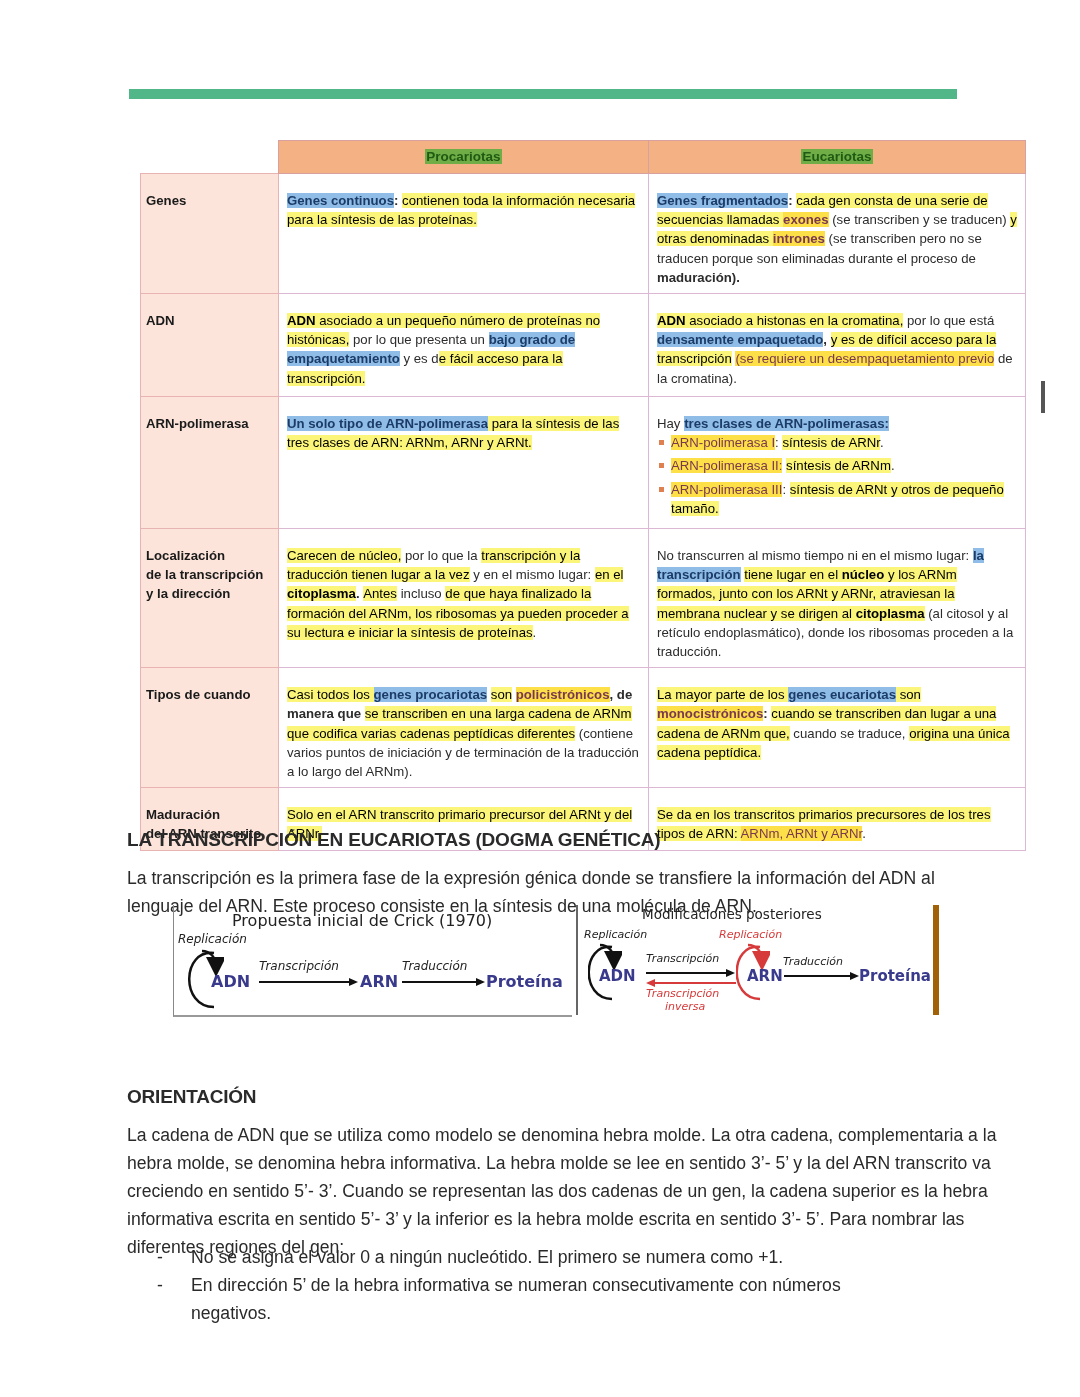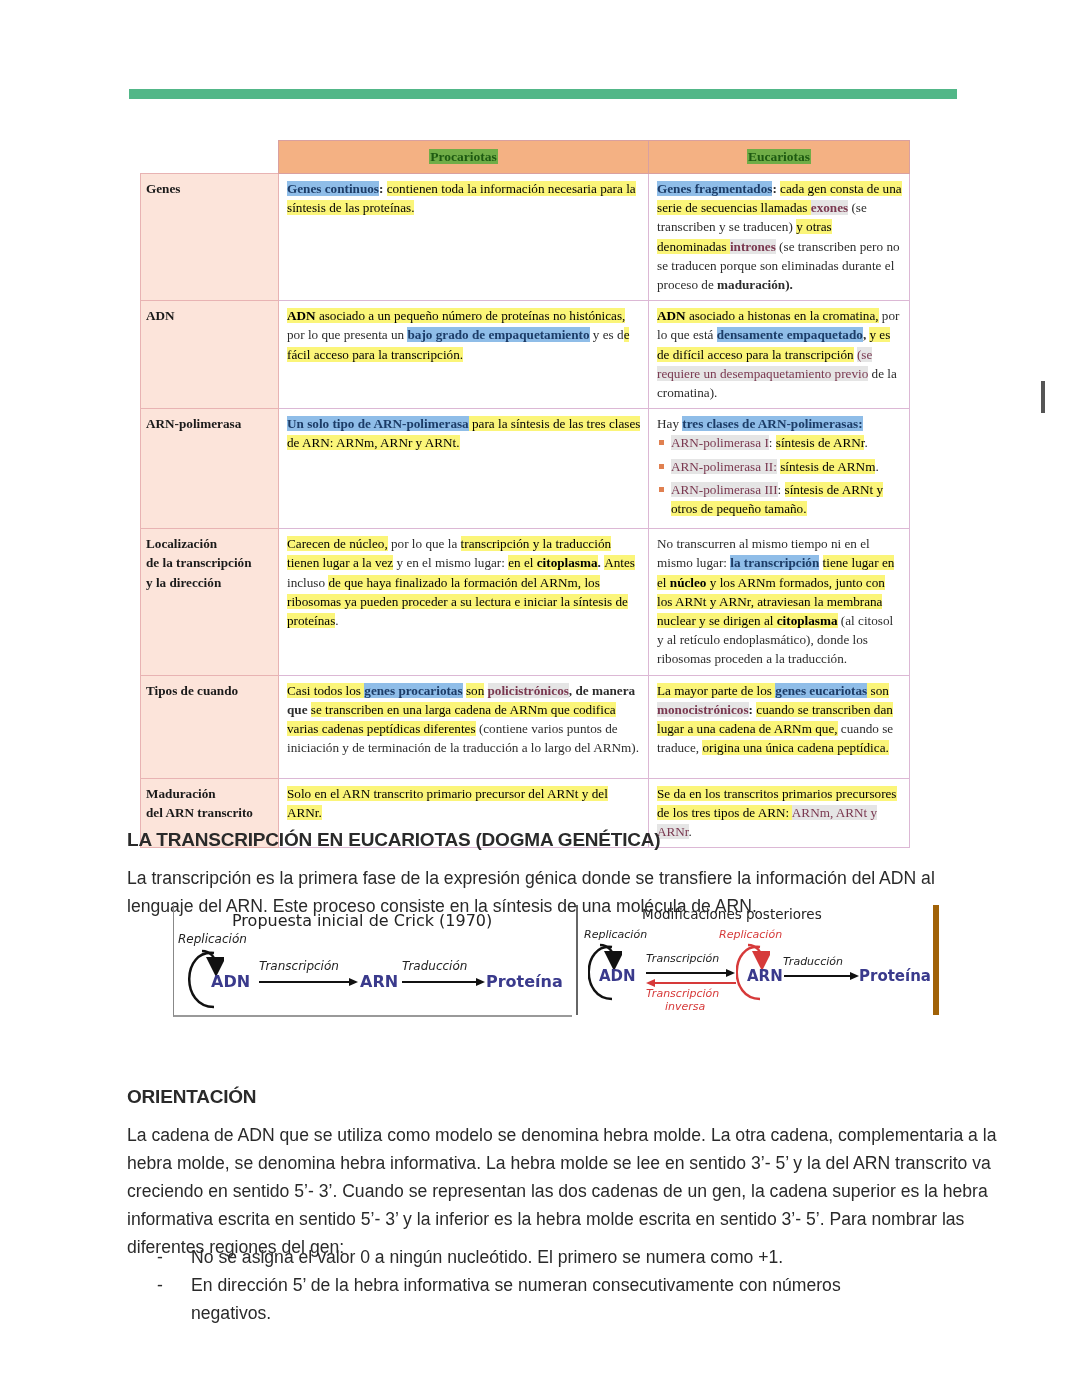--- a/index.html
+++ b/index.html
@@ -1,27 +1,27 @@
 <!DOCTYPE html>
 <html><head>
 <meta charset="utf-8">
 <style>
   html, body { margin: 0; padding: 0; background: #ffffff; }
   body { width: 1080px; height: 1397px; position: relative; overflow: hidden; font-family: "Liberation Sans", sans-serif; color: #222; }
   .green-rule { position: absolute; left: 129px; top: 89px; width: 828px; height: 10px; background: #52b788; }
-  .table-img { position: absolute; left: 140px; top: 140px; width: 770px; border-collapse: collapse; font-family: Liberation Serif, serif; font-size: 13.2px; line-height: 19.2px; border-radius: 15px; }
+  .table-img { position: absolute; left: 140px; top: 140px; width: 886px; border-collapse: collapse; font-family: Liberation Sans, sans-serif; font-size: 13.2px; line-height: 19.2px; border-radius: 15px; }
   .table-img th { background: #f4b183; color: #1e5a12; font-weight: bold; height: 30px; border: 1px solid #d9a0a0; text-align: center; font-size: 13.5px; }
   .table-img th span { background: #70ad47; padding: 0 1px; }
   .table-img th.blank { background: #ffffff; border: none; }
-  .table-img td { border: 1px solid #dcb8d5; vertical-align: top; padding: 5px 6px 6px 8px; color: #2c2c2c; }
+  .table-img td { border: 1px solid #dcb8d5; vertical-align: top; padding: 17px 6px 6px 8px; color: #2c2c2c; }
   .table-img td.rowhead { background: #fce4da; font-weight: bold; width: 126px; border-color: #e8b3b3; color: #1a1a1a; padding-left: 5px; }
   .table-img td.pro { width: 355px; }
   .hy { background: #fbf579; color: #000000; }
   .hb { background: #8fbde8; color: #1c3c67; font-weight: bold; }
-  .hp { background: #e5e5e5; color: #7a3850; }
+  .hp { background: #fde047; color: #7a3850; }
   .b { font-weight: bold; }
   ul.sq { list-style: none; margin: 0 0 0 0; padding: 0 0 0 14px; }
   ul.sq li { position: relative; margin-bottom: 4px; }
   ul.sq li::before { content: ""; position: absolute; left: -12px; top: 7px; width: 5px; height: 5px; background: #e08050; }
   .scroll-mark { position: absolute; left: 1041px; top: 381px; width: 4px; height: 32px; background: #555; }
   .h2 { position: absolute; left: 127px; font-weight: bold; font-size: 19px; color: #2a2a2a; letter-spacing: -0.2px; margin-top: 20px; }
   .para { position: absolute; left: 127px; width: 860px; font-size: 17.6px; line-height: 28px; color: #2a2a2a; margin-top: 24px; }
   .diagram { position: absolute; left: 173px; top: 905px; width: 760px; height: 112px; }
   .diag-left { position: absolute; left: 0; top: 0; width: 398px; height: 110px; border-left: 1px solid #888; border-bottom: 2px solid #999; }
   .diag-right { position: absolute; left: 403px; top: 0; width: 355px; height: 110px; border-left: 2px solid #666; border-right: 6px solid #a16207; }

